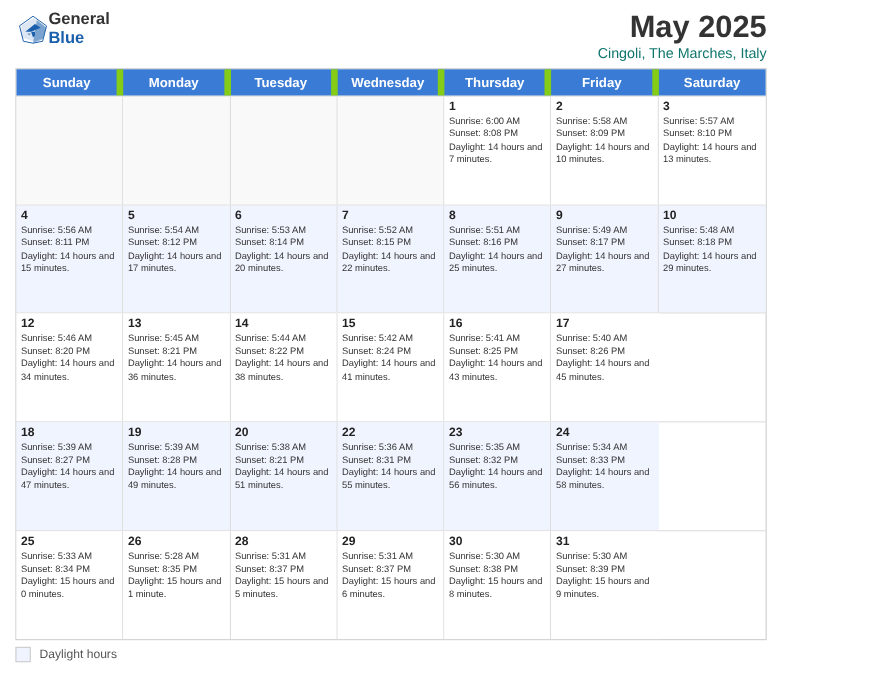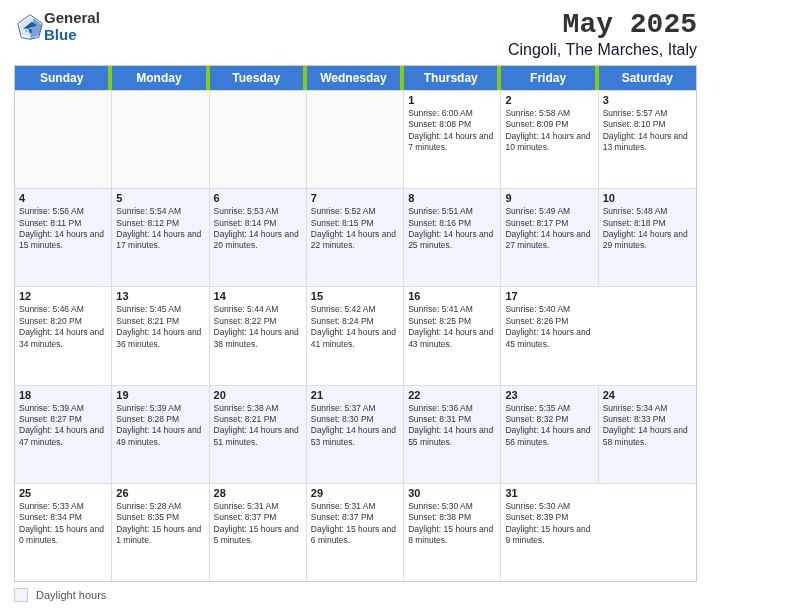--- a/index.html
+++ b/index.html
@@ -49,44 +49,43 @@
       margin-left: 2px;
     }
     .title-block {
       text-align: right;
     }
     .month-title {
       font-size: 28px;
       font-weight: bold;
       color: #333;
       line-height: 1.1;
-      font-family: Liberation Mono, monospace;
     }
     .location {
-      font-size: 16px;
-      color: #0f172a;
+      font-size: 13px;
+      color: #0f766e;
     }
     .calendar {
       flex: 1;
       display: flex;
       flex-direction: column;
       border: 1px solid #ccc;
     }
     .cal-header {
       display: grid;
       grid-template-columns: repeat(7, 1fr);
       background: #3a7bd5;
     }
     .cal-header-cell {
       color: #fff;
       font-size: 12px;
       font-weight: bold;
       text-align: center;
       padding: 5px 2px;
-      border-right: 4px solid #84cc16;
+      border-right: 6px solid #84cc16;
     }
     .cal-header-cell:last-child { border-right: none; }
     .cal-body {
       display: flex;
       flex-direction: column;
       flex: 1;
     }
     .cal-row {
       display: grid;
       grid-template-columns: repeat(7, 1fr);
@@ -308,27 +307,20 @@
 and 49 minutes.</div>
           </div>
           <div class="cal-cell alt-row">
             <div class="day-num">20</div>
             <div class="cell-info">Sunrise: 5:38 AM
 Sunset: 8:21 PM
 Daylight: 14 hours
 and 51 minutes.</div>
           </div>
           <div class="cal-cell alt-row">
-            <div class="day-num">21</div>
-            <div class="cell-info">Sunrise: 5:37 AM
-Sunset: 8:30 PM
-Daylight: 14 hours
-and 53 minutes.</div>
-          </div>
-          <div class="cal-cell alt-row">
             <div class="day-num">22</div>
             <div class="cell-info">Sunrise: 5:36 AM
 Sunset: 8:31 PM
 Daylight: 14 hours
 and 55 minutes.</div>
           </div>
           <div class="cal-cell alt-row">
             <div class="day-num">23</div>
             <div class="cell-info">Sunrise: 5:35 AM
 Sunset: 8:32 PM

